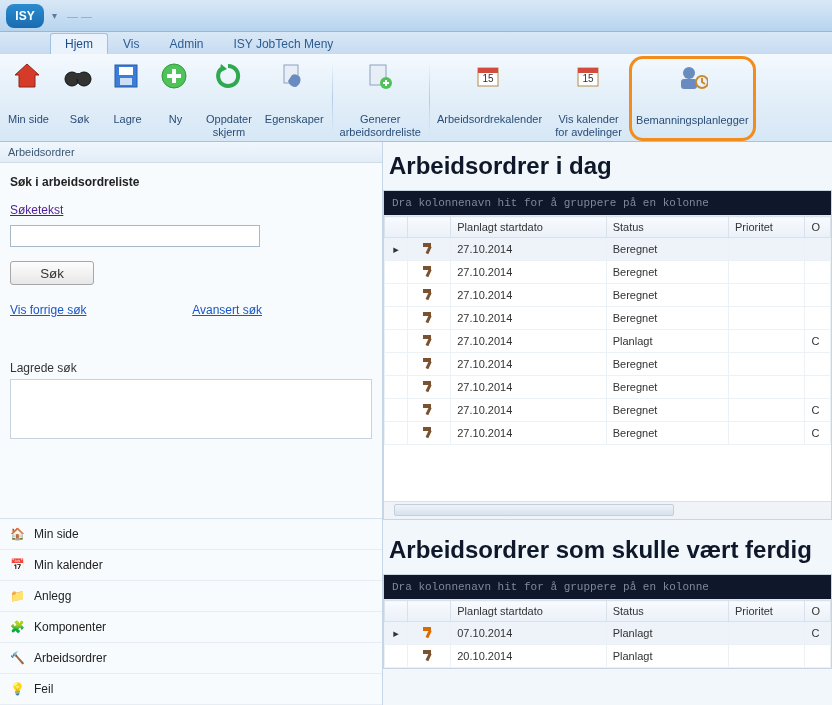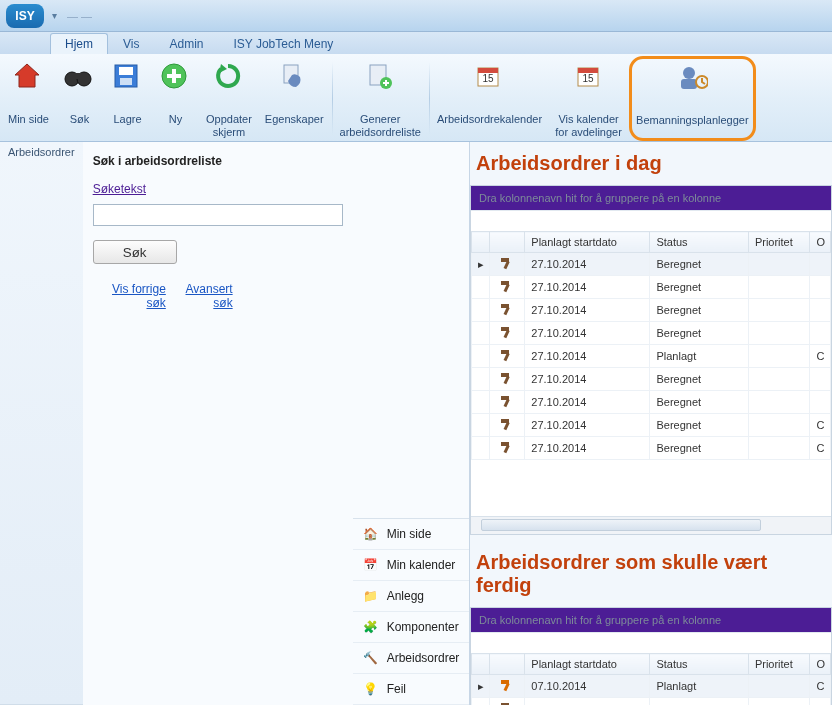--- a/index.html
+++ b/index.html
@@ -95,25 +95,25 @@
   border:3px solid #f28c1a;
   border-radius:14px;
   padding:2px 4px;
 }
 
 .main {
   display:flex;
   height: calc(705px - 32px - 22px - 88px);
 }
 .left-pane {
-  width: 470px;
+  width: 383px;
   background:#f8fbfe;
   border-right:1px solid #c7d6e6;
   display:flex;
-  flex-direction:row;
+  flex-direction:column;
 }
 .right-pane {
   flex:1;
   background:#f2f7fc;
   overflow:hidden;
   display:flex;
   flex-direction:column;
 }
 
 .pane-header {
@@ -170,42 +170,42 @@
   align-items:center;
   gap:8px;
   padding:7px 10px;
   border-bottom:1px solid #e6edf4;
   color:#222;
   cursor:pointer;
 }
 .nav-item .nav-ico { width:16px;height:16px;display:flex;align-items:center;justify-content:center;}
 
 .section-title {
-  font-size:20px;
+  font-size:24px;
   font-weight:bold;
-  color:#c2410c;
+  color:#0f172a;
   padding:10px 16px 10px 6px;
 }
 .grid-wrap {
   border:1px solid #c9d5e1;
   background:#fff;
   margin:0 0 6px 0;
 }
 .group-bar {
   padding:6px 8px;
   color:#7d8b99;
   font-size:11px;
-  background:#4c1d95;
+  background:#0f172a;
   border-bottom:1px solid #e2e9f0;
+  font-family:Liberation Mono, monospace;
 }
 .grid {
   border-collapse:collapse;
   width:100%;
   table-layout:fixed;
-  margin-top:20px;
 }
 .grid th {
   background:linear-gradient(to bottom,#f8fbfe,#eaf1f8);
   border:1px solid #d9e2eb;
   padding:4px 6px;
   text-align:left;
   font-weight:normal;
   color:#333;
   font-size:11px;
 }
@@ -368,20 +368,24 @@
       <span class="bold">Søk i arbeidsordreliste</span>
       <span class="field-label">Søketekst</span>
       <input class="search-input" type="text" style="">
       <br>
       <button class="btn">Søk</button>
       <div class="link-row">
         <span class="link">Vis forrige søk</span>
         <span class="link">Avansert søk</span>
       </div>
     </div>
+    <div class="saved-section">
+      <span>Lagrede søk</span>
+      <div class="saved-box"></div>
+    </div>
 
     <div class="nav-list">
       <div class="nav-item">
         <span class="nav-ico">🏠</span>
         <span>Min side</span>
       </div>
       <div class="nav-item">
         <span class="nav-ico">📅</span>
         <span>Min kalender</span>
       </div>

